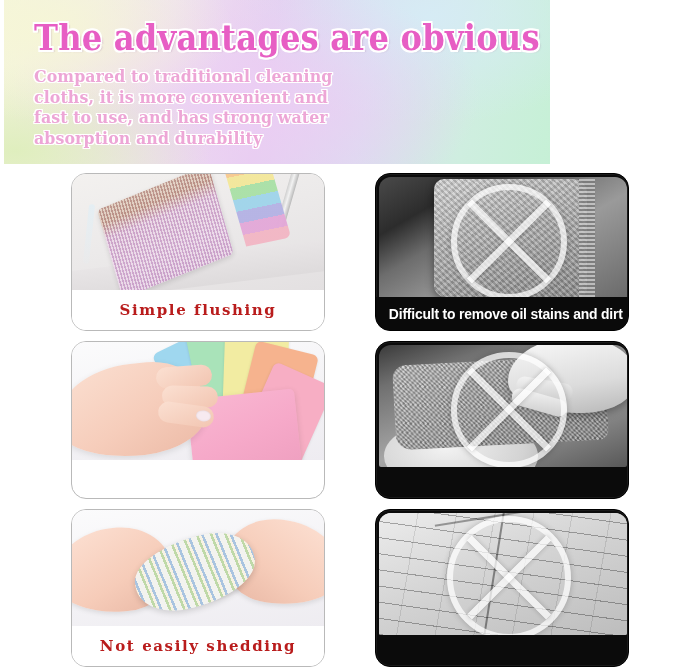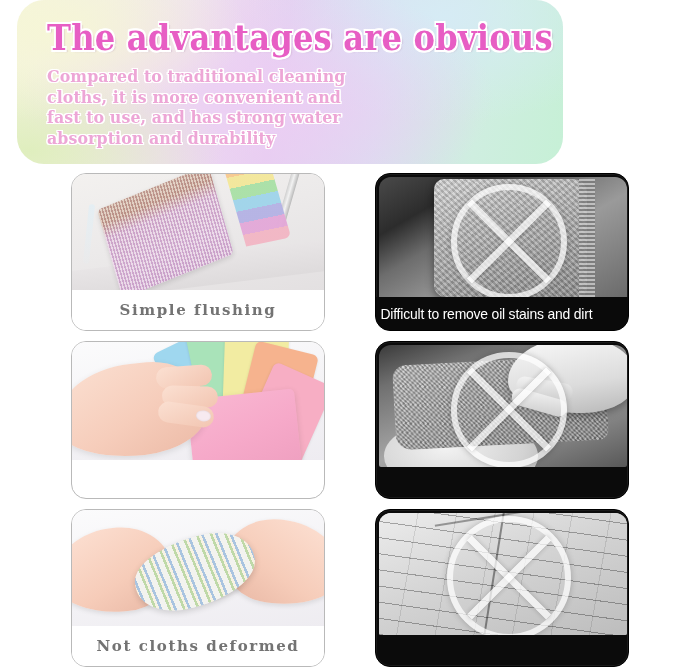--- a/index.html
+++ b/index.html
@@ -17,30 +17,29 @@
     position: relative;
     width: 679px;
     height: 670px;
     background: #ffffff;
     overflow: hidden;
   }
 
   
   .header {
     position: absolute;
-    left: 17px; top: 0;
+    left: 4px; top: 0;
     width: 546px;
     height: 164px;
     background:
       radial-gradient(ellipse 55% 90% at 8% 18%, rgba(246,246,214,0.95) 0%, rgba(246,246,214,0) 62%),
       radial-gradient(ellipse 60% 90% at 2% 92%, rgba(222,238,188,0.95) 0%, rgba(222,238,188,0) 60%),
       radial-gradient(ellipse 70% 120% at 44% 60%, rgba(236,206,244,0.95) 0%, rgba(236,206,244,0) 62%),
       radial-gradient(ellipse 60% 110% at 78% 10%, rgba(214,236,246,0.9) 0%, rgba(214,236,246,0) 60%),
       linear-gradient(100deg, #f4f5dc 0%, #efe4ef 30%, #e6cdf0 48%, #dcdcf0 66%, #cfeee0 84%, #c6f0d6 100%);
-    border-radius: 27px;
   }
   .header-inner {
     position: absolute;
     left: 30px;
     top: 18px;
     width: 620px;
   }
   .title {
     margin: 0;
     font-family: "DejaVu Serif", "Liberation Serif", serif;
@@ -132,21 +131,21 @@
     width: 100%;
     height: 40px;
     display: flex;
     align-items: center;
     justify-content: center;
     background: #ffffff;
     font-family: "DejaVu Serif", "Liberation Serif", serif;
     font-weight: bold;
     font-size: 15px;
     letter-spacing: 1.6px;
-    color: #737373;
+    color: #b91c1c;
     text-shadow: 0.5px 0.5px 0 rgba(255,255,255,0.9);
   }
 
   
   .card--dark {
     background: #0b0b0b;
     border: 1px solid #000000;
     box-shadow: inset 0 0 0 1px #1a1a1a;
   }
   .card--dark .photo {
@@ -158,25 +157,25 @@
     border-radius: 12px 12px 2px 2px;
     filter: grayscale(1);
   }
   .card--dark .caption {
     position: absolute;
     left: 0; bottom: 0;
     width: 100%;
     height: 33px;
     display: flex;
     align-items: center;
-    justify-content: flex-start;
+    justify-content: flex-end;
     background: #0a0a0a;
     color: #ffffff;
     font-family: "Liberation Sans", sans-serif;
-    font-weight: normal;
+    font-weight: bold;
     font-size: 14.5px;
     letter-spacing: -0.2px;
     transform: none;
     white-space: nowrap;
   }
   .card--dark .caption span {
     display: inline-block;
     transform: scaleX(0.96);
   }
 
@@ -504,21 +503,21 @@
       <div class="card card--light r2">
         <div class="photo">
           <div class="scene">
             <div class="bg-soft"></div>
             <div class="hand-a"></div>
             <div class="hand-b"></div>
             <div class="cloth-shadow"></div>
             <div class="stripe-cloth"></div>
           </div>
         </div>
-        <div class="caption">Not cloths deformed</div>
+        <div class="caption">Not easily shedding</div>
       </div>
 
     </div>
 
     <div class="col col-right">
 
       <div class="card card--dark r0">
         <div class="photo">
           <div class="scene">
             <div class="bg-gray1"></div>

